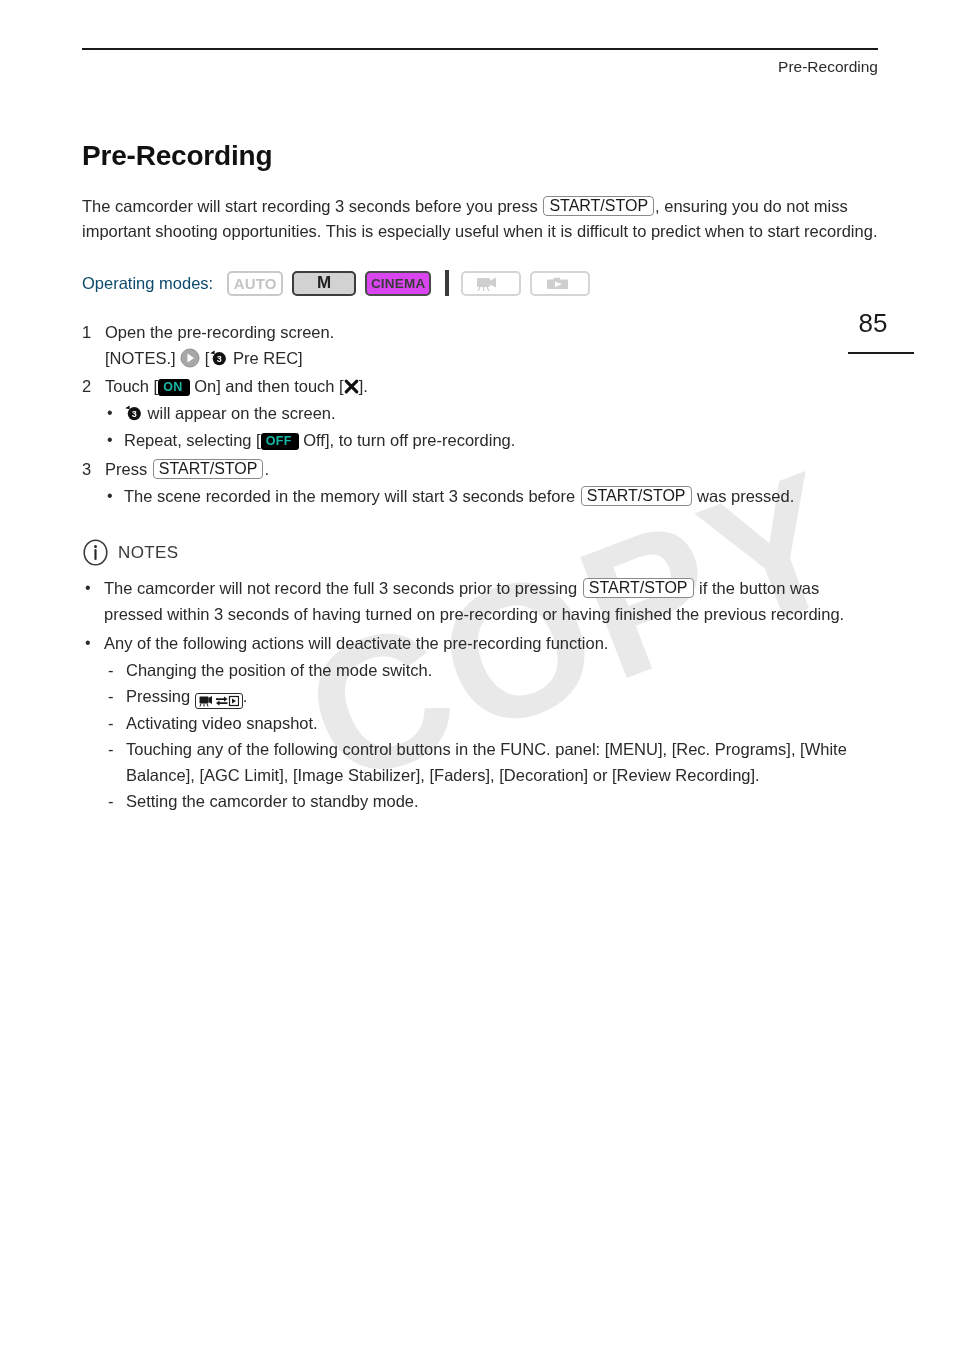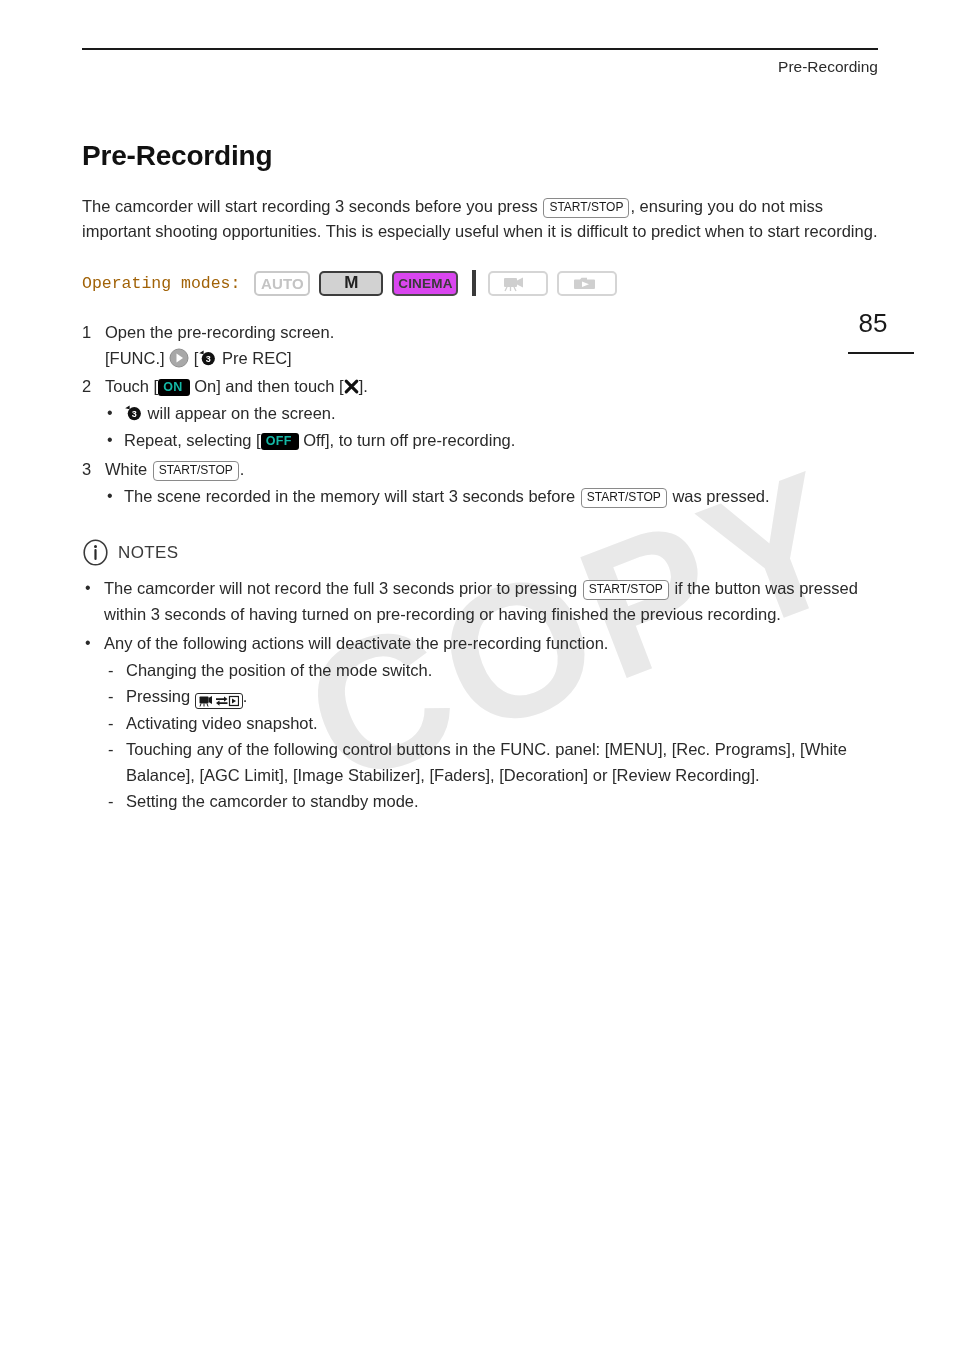--- a/index.html
+++ b/index.html
@@ -99,21 +99,21 @@
     color: #2a2a2a;
   }
 
   
   .btn-key {
     display: inline-block;
     border: 1.3px solid #8a8a8a;
     border-radius: 4px;
     background: #ffffff;
     padding: 0px 5px 1px 5px;
-    font-size: 12px;
+    font-size: 16px;
     line-height: 17px;
     color: #1a1a1a;
     vertical-align: 1.5px;
     white-space: nowrap;
     margin: 0 1px;
   }
 
   
   .pill {
     display: inline-block;
@@ -129,23 +129,22 @@
   }
 
   
   .modes-row {
     display: flex;
     align-items: center;
     margin: 0 0 24px 0;
   }
   .modes-label {
     font-size: 16.5px;
-    color: #a16207;
+    color: #0c4a6e;
     margin-right: 14px;
-    font-family: Liberation Mono, monospace;
   }
   .mode-badge {
     display: inline-flex;
     align-items: center;
     justify-content: center;
     height: 25px;
     min-width: 56px;
     border-radius: 5px;
     margin-right: 9px;
     box-sizing: border-box;
@@ -360,21 +359,21 @@
         </svg>
       </span>
     </div>
 
     <ol class="steps">
 
       <li class="step">
         <span class="step-num">1</span>
         <span>Open the pre-recording screen.</span>
         <div class="step-sub">
-          <span>[FUNC.]</span>
+          <span>[NOTES.]</span>
           <svg class="ic ic-arrow" viewBox="0 0 20 20">
             <circle cx="10" cy="10" r="9" fill="#a8a8a8"></circle>
             <circle cx="10" cy="10" r="9" fill="none" stroke="#8f8f8f" stroke-width="1"></circle>
             <path d="M7.5 5.5 L14 10 L7.5 14.5 Z" fill="#ffffff"></path>
           </svg>
           <span>[</span><svg class="ic ic-prerec" viewBox="0 0 19 18">
             <path d="M1.2 4.2 L5.6 1.4 L5.6 5.2 Z" fill="#111111"></path>
             <circle cx="10.3" cy="9.6" r="6.6" fill="#111111"></circle>
             <text x="10.3" y="13" font-family="Liberation Sans, sans-serif" font-size="9" font-weight="bold" fill="#ffffff" text-anchor="middle">3</text>
           </svg> <span>Pre REC]</span>
@@ -393,21 +392,21 @@
             <path d="M1.2 4.2 L5.6 1.4 L5.6 5.2 Z" fill="#111111"></path>
             <circle cx="10.3" cy="9.6" r="6.6" fill="#111111"></circle>
             <text x="10.3" y="13" font-family="Liberation Sans, sans-serif" font-size="9" font-weight="bold" fill="#ffffff" text-anchor="middle">3</text>
           </svg> <span>will appear on the screen.</span></li>
           <li><span>Repeat, selecting [</span><span class="pill">OFF</span> <span>Off], to turn off pre-recording.</span></li>
         </ul>
       </li>
 
       <li class="step">
         <span class="step-num">3</span>
-        <span>White</span> <span class="btn-key">START/STOP</span><span>.</span>
+        <span>Press</span> <span class="btn-key">START/STOP</span><span>.</span>
 
         <ul class="bullets">
           <li><span>The scene recorded in the memory will start 3 seconds before</span> <span class="btn-key">START/STOP</span> <span>was pressed.</span></li>
         </ul>
       </li>
 
     </ol>
 
     <div class="notes-head">
       <svg class="notes-icon" viewBox="0 0 27 27">

